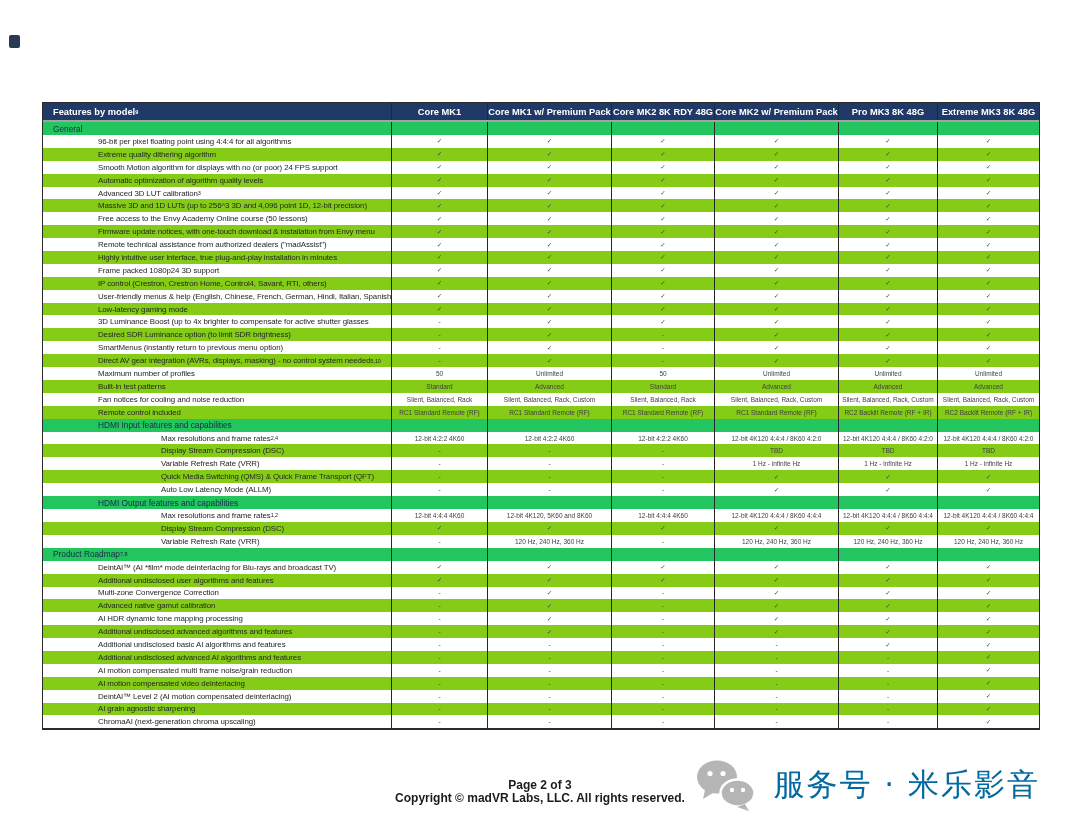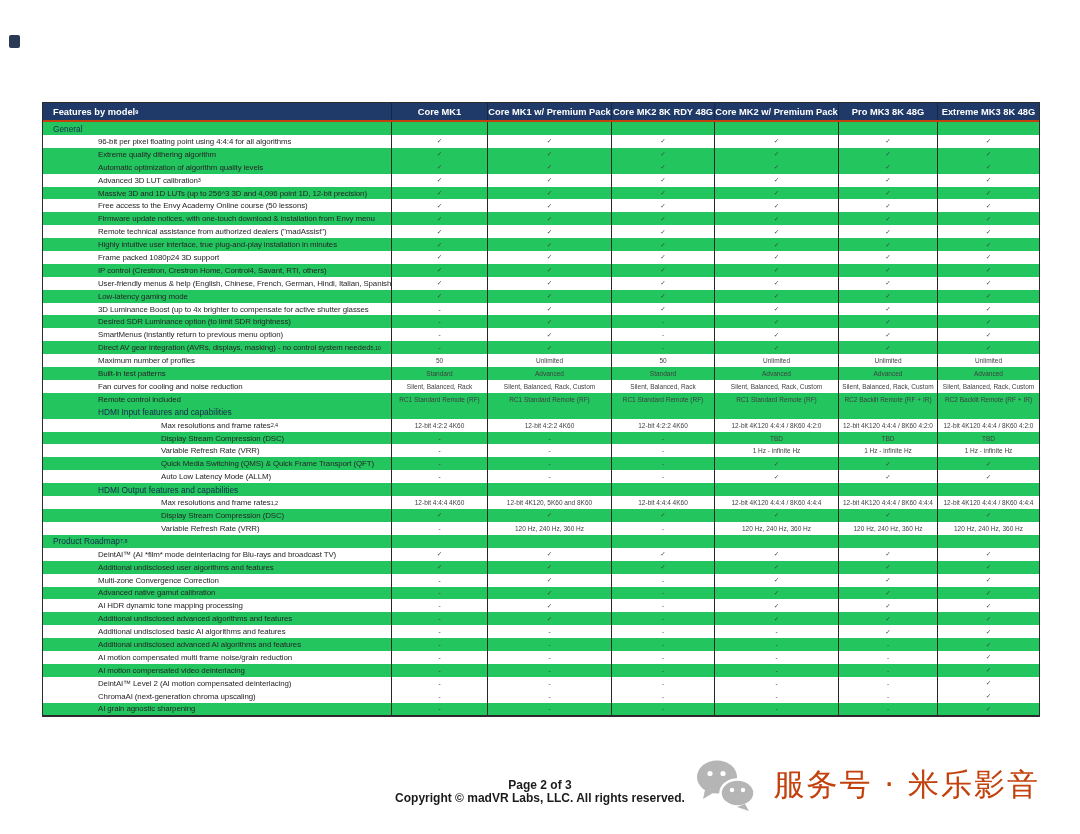--- a/index.html
+++ b/index.html
@@ -6,45 +6,45 @@
   body{width:1080px;height:834px;background:#ffffff;position:relative;
        font-family:"Liberation Sans", sans-serif;overflow:hidden;}
   .page{position:absolute;inset:0;background:#fff;}
   .artifact{position:absolute;left:9px;top:35px;width:11px;height:13px;background:#2a3a55;border-radius:2px;}
 
   #table{position:absolute;left:42px;top:102px;width:996px;border:1.5px solid #2b2b2b;border-bottom-width:2.5px;background:#fff;}
   .row{display:grid;grid-template-columns:348px 96px 124px 103px 124px 99px 102px;}
   .cell{overflow:hidden;white-space:nowrap;display:flex;align-items:center;justify-content:center;box-sizing:border-box;}
   .cell + .cell{border-left:1px solid #262626;}
 
-  .row.header{height:17px;background:#1f3a68;border-bottom:2px solid #c2410c;}
+  .row.header{height:17px;background:#1f3a68;border-bottom:2px solid #a3a3a3;}
   .row.header .cell{color:#ffffff;font-weight:bold;font-size:9.3px;}
   .row.header .cell.feature{justify-content:flex-start;padding-left:10px;}
   .row.header .cell + .cell{border-left:1px solid #152848;}
 
   .row.section{height:13px;background:#22c55e;}
   .row.section .cell.feature{justify-content:flex-start;color:#182a4d;font-size:8.3px;}
 
   .row.data{height:12.9px;background:#ffffff;}
-  .row.data.alt{background:#22c55e;}
+  .row.data.alt{background:#84cc16;}
   .row.data .cell{font-size:6.5px;color:#3f3f3f;}
   .row.data .cell.feature{justify-content:flex-start;font-size:7.9px;letter-spacing:-0.1px;color:#262626;}
   .cell.check{font-size:8px;color:#3a3a3a;}
   .cell.dash{color:#555;}
 
   .indent0{padding-left:10px;}
   .indent1{padding-left:55px;}
   .indent2{padding-left:118px;}
   sup{font-size:5.5px;line-height:0;vertical-align:super;}
 
   .footer{position:absolute;left:0;width:1080px;top:779px;text-align:center;
           font-size:12px;font-weight:bold;color:#1b1b1b;line-height:12.5px;}
 
   .watermark{position:absolute;right:40px;top:758px;display:flex;align-items:center;gap:16px;color:#b4b4b4;}
-  .watermark .wm-text{font-size:31px;letter-spacing:2px;color:#c2410c;
+  .watermark .wm-text{font-size:31px;letter-spacing:2px;color:#0369a1;
           font-family:"DejaVu Sans", sans-serif;}
 </style>
 </head>
 <body>
 
 <div class="page">
 
   <div class="artifact"></div>
 
   <div id="table">
@@ -77,20 +77,29 @@
       </div>
       <div class="row data alt">
         <div class="cell feature indent1">Extreme quality dithering algorithm</div>
         <div class="cell check">✓</div>
         <div class="cell check">✓</div>
         <div class="cell check">✓</div>
         <div class="cell check">✓</div>
         <div class="cell check">✓</div>
         <div class="cell check">✓</div>
       </div>
+      <div class="row data">
+        <div class="cell feature indent1">Smooth Motion algorithm for displays with no (or poor) 24 FPS support</div>
+        <div class="cell check">✓</div>
+        <div class="cell check">✓</div>
+        <div class="cell check">✓</div>
+        <div class="cell check">✓</div>
+        <div class="cell check">✓</div>
+        <div class="cell check">✓</div>
+      </div>
       <div class="row data alt">
         <div class="cell feature indent1">Automatic optimization of algorithm quality levels</div>
         <div class="cell check">✓</div>
         <div class="cell check">✓</div>
         <div class="cell check">✓</div>
         <div class="cell check">✓</div>
         <div class="cell check">✓</div>
         <div class="cell check">✓</div>
       </div>
       <div class="row data">
@@ -231,21 +240,21 @@
       <div class="row data alt">
         <div class="cell feature indent1">Built-in test patterns</div>
         <div class="cell">Standard</div>
         <div class="cell">Advanced</div>
         <div class="cell">Standard</div>
         <div class="cell">Advanced</div>
         <div class="cell">Advanced</div>
         <div class="cell">Advanced</div>
       </div>
       <div class="row data">
-        <div class="cell feature indent1">Fan curves for cooling and noise reduction</div>
+        <div class="cell feature indent1">Fan notices for cooling and noise reduction</div>
         <div class="cell">Silent, Balanced, Rack</div>
         <div class="cell">Silent, Balanced, Rack, Custom</div>
         <div class="cell">Silent, Balanced, Rack</div>
         <div class="cell">Silent, Balanced, Rack, Custom</div>
         <div class="cell">Silent, Balanced, Rack, Custom</div>
         <div class="cell">Silent, Balanced, Rack, Custom</div>
       </div>
       <div class="row data alt">
         <div class="cell feature indent1">Remote control included</div>
         <div class="cell">RC1 Standard Remote (RF)</div>
@@ -446,31 +455,31 @@
       </div>
       <div class="row data">
         <div class="cell feature indent1">DeintAI™ Level 2 (AI motion compensated deinterlacing)</div>
         <div class="cell dash">-</div>
         <div class="cell dash">-</div>
         <div class="cell dash">-</div>
         <div class="cell dash">-</div>
         <div class="cell dash">-</div>
         <div class="cell check">✓</div>
       </div>
+      <div class="row data alt">
+        <div class="cell feature indent1">AI grain agnostic sharpening</div>
+        <div class="cell dash">-</div>
+        <div class="cell dash">-</div>
+        <div class="cell dash">-</div>
+        <div class="cell dash">-</div>
+        <div class="cell dash">-</div>
+        <div class="cell check">✓</div>
+      </div>
       <div class="row data">
         <div class="cell feature indent1">ChromaAI (next-generation chroma upscaling)</div>
-        <div class="cell dash">-</div>
-        <div class="cell dash">-</div>
-        <div class="cell dash">-</div>
-        <div class="cell dash">-</div>
-        <div class="cell dash">-</div>
-        <div class="cell check">✓</div>
-      </div>
-      <div class="row data alt">
-        <div class="cell feature indent1">AI grain agnostic sharpening</div>
         <div class="cell dash">-</div>
         <div class="cell dash">-</div>
         <div class="cell dash">-</div>
         <div class="cell dash">-</div>
         <div class="cell dash">-</div>
         <div class="cell check">✓</div>
       </div>
     </div>
 
   <div class="footer">

